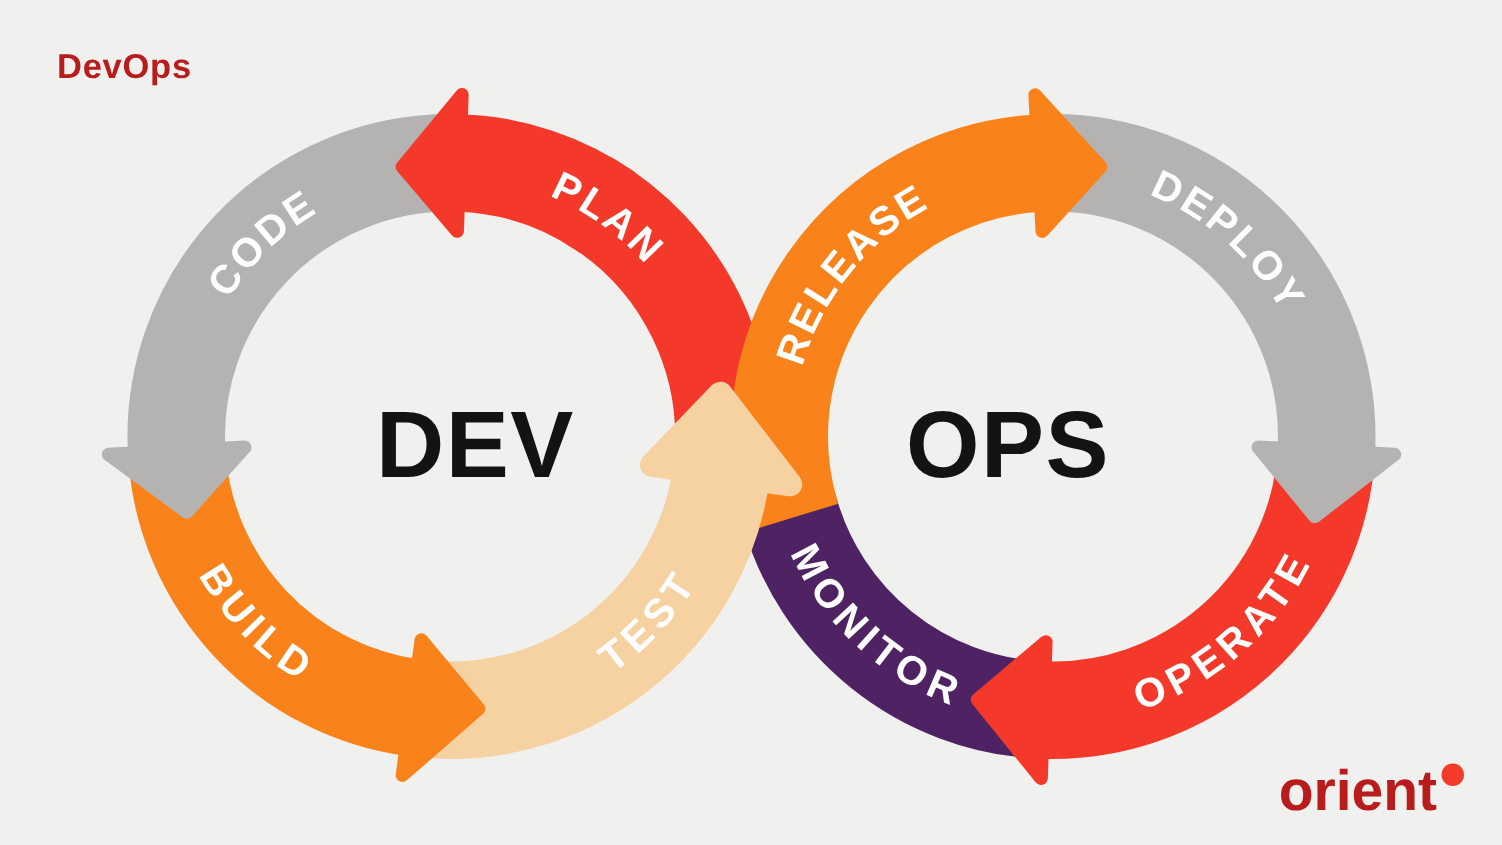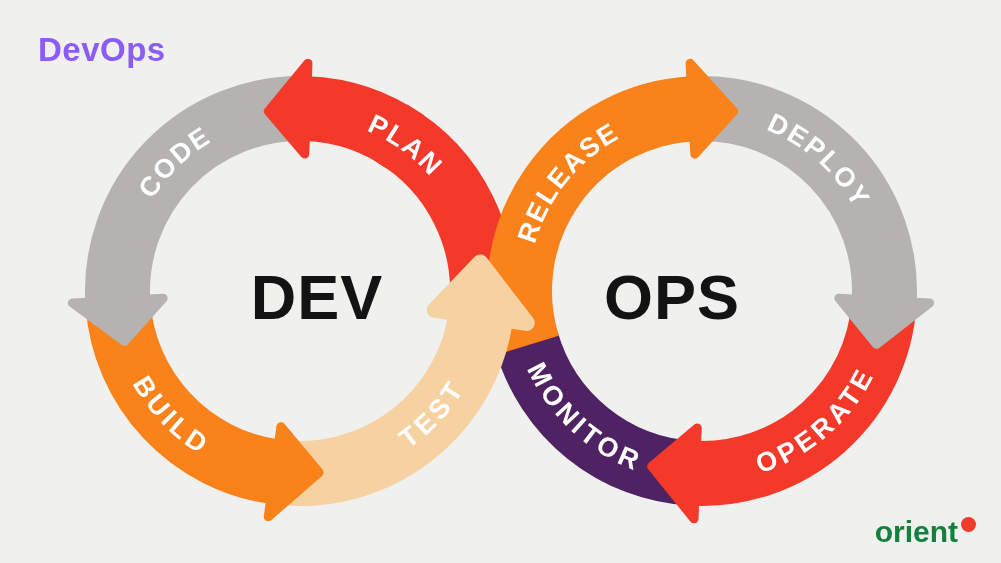--- a/index.html
+++ b/index.html
@@ -3,37 +3,37 @@
 <meta charset="utf-8">
 <style>
   html,body{margin:0;padding:0}
   body{
     width:1001px;height:563px;position:relative;overflow:hidden;
     background:#f0f0ee;
     font-family:"Liberation Sans",sans-serif;
   }
   .title{
     position:absolute;left:38px;top:31px;
-    font-size:33px;font-weight:600;color:#8b5cf6;letter-spacing:.5px;
+    font-size:23px;font-weight:600;color:#b91c1c;letter-spacing:.5px;
   }
   .diagram-svg{position:absolute;left:0;top:0}
   .seg-label{
     font-family:"Liberation Sans",sans-serif;
     font-size:27px;font-weight:bold;fill:#ffffff;letter-spacing:3px;
   }
   .center-label{
     font-family:"Liberation Sans",sans-serif;
     font-size:63px;font-weight:600;fill:#131313;letter-spacing:1px;
   }
   .logo{
     position:absolute;right:25px;bottom:16px;
     display:flex;align-items:flex-start;gap:3px;
   }
   .logo-text{
-    font-size:30px;font-weight:bold;color:#15803d;line-height:1;letter-spacing:0;
+    font-size:38px;font-weight:bold;color:#b91c1c;line-height:1;letter-spacing:0;
   }
   .logo-dot{
     width:15px;height:15px;border-radius:50%;background:#f23b2a;margin-top:0px;
   }
 </style>
 </head>
 <body style="background: rgb(240, 240, 238);">
 
 <div class="title">DevOps</div>
 

